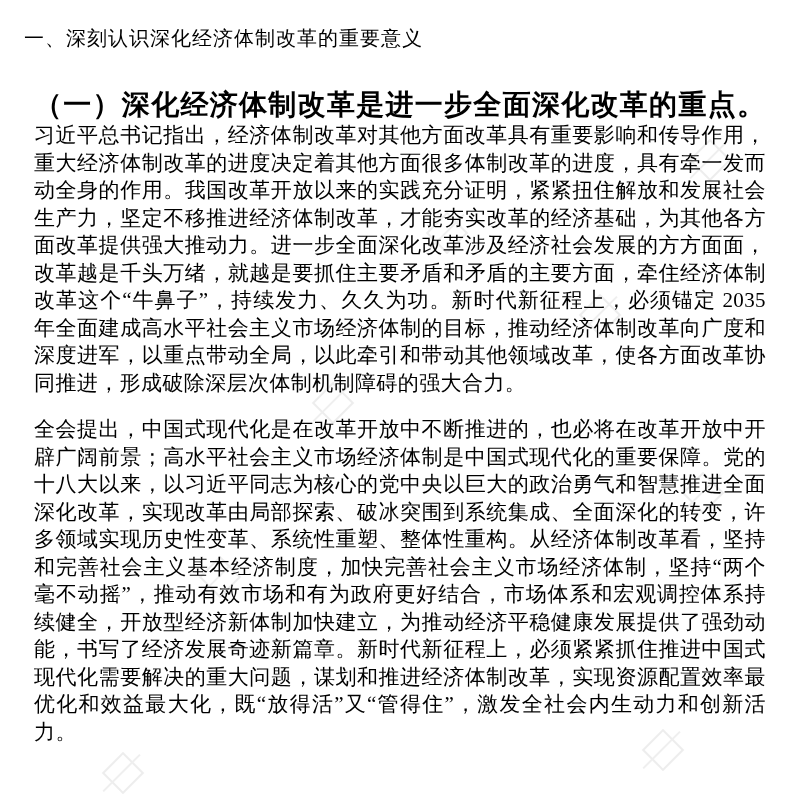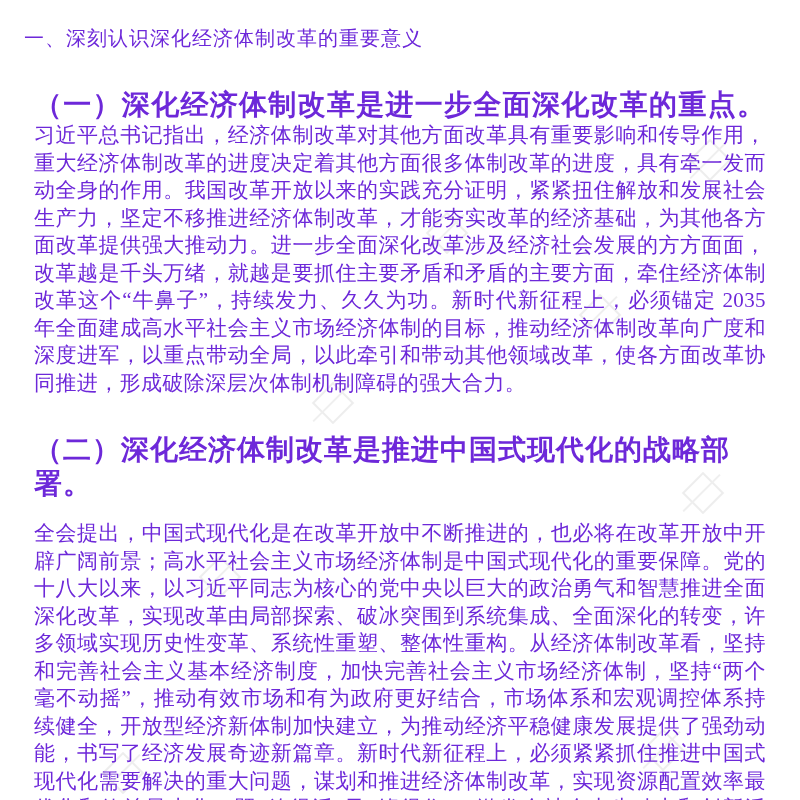--- a/index.html
+++ b/index.html
@@ -8,21 +8,21 @@
     background: #ffffff;
   }
   .page {
     position: relative;
     width: 800px;
     height: 800px;
     margin: 0 auto;
     background: #ffffff;
     overflow: hidden;
     font-family: "Liberation Serif", "DejaVu Serif", serif;
-    color: #6d28d9;
+    color: #000000;
   }
   .content {
     position: relative;
     z-index: 2;
     padding: 0 22px;
   }
   .doc-title {
     margin: 26px 0 0 2px;
     font-size: 20px;
     line-height: 24px;
@@ -97,18 +97,17 @@
     <div class="wm" style="left:108px; top:758px;"></div>
   </div>
 
   <div class="content">
 
     <h2 class="doc-title">一、深刻认识深化经济体制改革的重要意义</h2>
 
     <p class="section section-1"><span class="section-heading">（一）深化经济体制改革是进一步全面深化改革的重点。</span><span>习近平总书记指出，经济体制改革对其他方面改革具有重要影响和传导作用，重大经济体制改革的进度决定着其他方面很多体制改革的进度，具有牵一发而动全身的作用。我国改革开放以来的实践充分证明，紧紧扭住解放和发展社会生产力，坚定不移推进经济体制改革，才能夯实改革的经济基础，为其他各方面改革提供强大推动力。进一步全面深化改革涉及经济社会发展的方方面面，改革越是千头万绪，就越是要抓住主要矛盾和矛盾的主要方面，牵住经济体制改革这个“牛鼻子”，持续发力、久久为功。新时代新征程上，必须锚定 2035 年全面建成高水平社会主义市场经济体制的目标，推动经济体制改革向广度和深度进军，以重点带动全局，以此牵引和带动其他领域改革，使各方面改革协同推进，形成破除深层次体制机制障碍的强大合力。</span></p>
 
     <p class="section">
-        <span class="section-2-heading">（二）深化经济体制改革是推进中国式现代化的战略部署。</span>
         <span class="section-2-body">全会提出，中国式现代化是在改革开放中不断推进的，也必将在改革开放中开辟广阔前景；高水平社会主义市场经济体制是中国式现代化的重要保障。党的十八大以来，以习近平同志为核心的党中央以巨大的政治勇气和智慧推进全面深化改革，实现改革由局部探索、破冰突围到系统集成、全面深化的转变，许多领域实现历史性变革、系统性重塑、整体性重构。从经济体制改革看，坚持和完善社会主义基本经济制度，加快完善社会主义市场经济体制，坚持“两个毫不动摇”，推动有效市场和有为政府更好结合，市场体系和宏观调控体系持续健全，开放型经济新体制加快建立，为推动经济平稳健康发展提供了强劲动能，书写了经济发展奇迹新篇章。新时代新征程上，必须紧紧抓住推进中国式现代化需要解决的重大问题，谋划和推进经济体制改革，实现资源配置效率最优化和效益最大化，既“放得活”又“管得住”，激发全社会内生动力和创新活力。</span>
       </p>
 
   </div>
 </div>
 
 </body></html>

